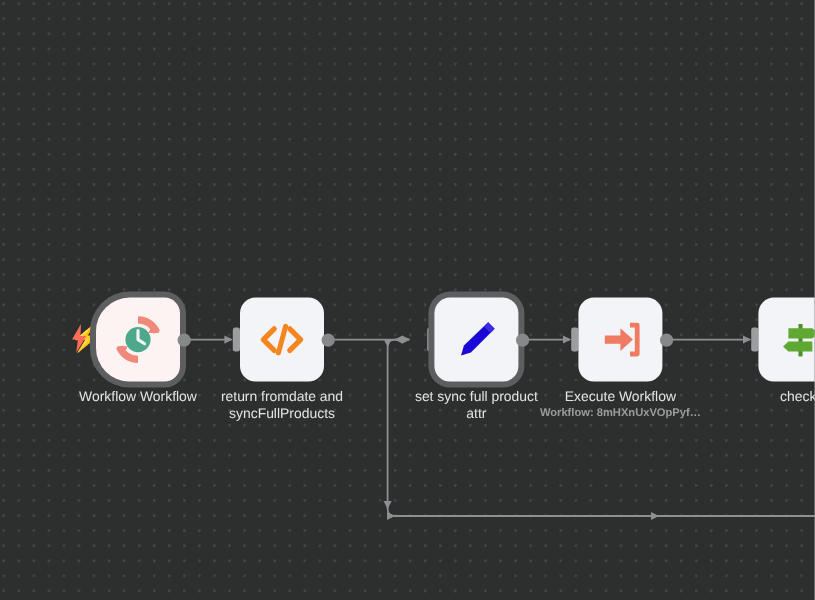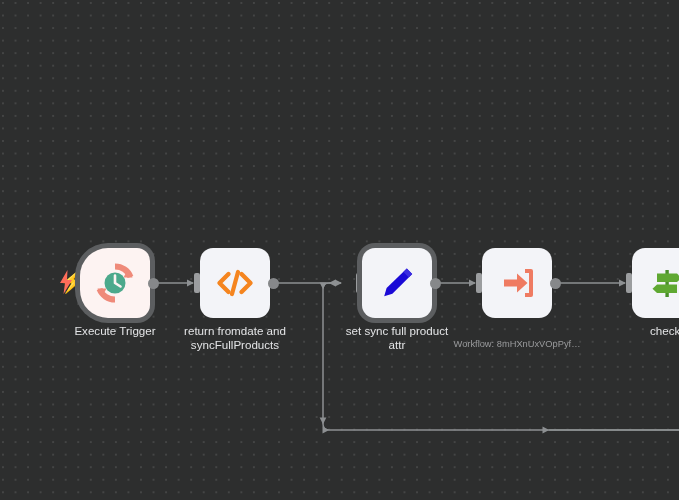--- a/index.html
+++ b/index.html
@@ -59,20 +59,21 @@
     top: 91px;
     left: 50%;
     transform: translateX(-50%);
     width: 175px;
     text-align: center;
     color: #9a9b9d;
     font-size: 9.3px;
     line-height: 11px;
     white-space: nowrap;
     overflow: hidden;
+    font-weight: bold;
   }
 
   
   .outdot {
     position: absolute;
     width: 11px; height: 11px;
     border-radius: 50%;
     background: #86888a;
     top: 29.5px; left: 68px;
   }
@@ -130,21 +131,21 @@
       <svg class="icon" width="42" height="42" viewBox="0 0 42 42">
         <path d="M21 4.5 A16.5 16.5 0 0 1 36.5 15" stroke="#ef8a7a" stroke-width="6" fill="none" stroke-linecap="butt"></path>
         <path d="M21 37.5 A16.5 16.5 0 0 1 5.5 27" stroke="#ef8a7a" stroke-width="6" fill="none" stroke-linecap="butt"></path>
         <path d="M34 7 L38.5 15.5 L29.5 15.5 Z" fill="#ef8a7a"></path>
         <path d="M8 35 L3.5 26.5 L12.5 26.5 Z" fill="#ef8a7a"></path>
         <circle cx="21" cy="21" r="10.5" fill="#4ca98c"></circle>
         <path d="M21 13.5 L21 21 L26.5 24.5" stroke="#fdf3f2" stroke-width="2.6" fill="none" stroke-linecap="round" stroke-linejoin="round"></path>
       </svg>
     </div>
     <div class="outdot"></div>
-    <div class="label">Execute Trigger</div>
+    <div class="label">Workflow Workflow</div>
   </div>
 
   <div class="node n2" style="left:200px; top:248px;">
     <div class="inport"></div>
     <div class="box">
       <svg class="icon" width="40" height="40" viewBox="0 0 40 40">
         <path d="M13.5 11 L4.5 20 L13.5 29" stroke="#f5851f" stroke-width="4.4" fill="none" stroke-linecap="round" stroke-linejoin="round"></path>
         <path d="M26.5 11 L35.5 20 L26.5 29" stroke="#f5851f" stroke-width="4.4" fill="none" stroke-linecap="round" stroke-linejoin="round"></path>
         <path d="M23 9 L17 31" stroke="#f5851f" stroke-width="4.2" fill="none" stroke-linecap="round"></path>
       </svg>
@@ -169,20 +170,21 @@
 
   <div class="node n4" style="left:482px; top:248px;">
     <div class="inport"></div>
     <div class="box">
       <svg class="icon" width="40" height="40" viewBox="0 0 40 40">
         <path d="M7 16.5 L20 16.5 L20 10.5 L30.5 20 L20 29.5 L20 23.5 L7 23.5 Z" fill="#ef7b62"></path>
         <path d="M28 8 L34 8 L34 32 L28 32" stroke="#ef7b62" stroke-width="4" fill="none" stroke-linejoin="round" stroke-linecap="butt"></path>
       </svg>
     </div>
     <div class="outdot"></div>
+    <div class="label">Execute Workflow</div>
     <div class="sublabel">Workflow: 8mHXnUxVOpPyf…</div>
   </div>
 
   <div class="node n5" style="left:632px; top:248px;">
     <div class="inport"></div>
     <div class="box">
       <svg class="icon" width="40" height="40" viewBox="0 0 40 40">
         <rect x="18.4" y="7" width="3.4" height="27" fill="#4a8f2a"></rect>
         <path d="M10 10.5 L30 10.5 L34.5 14.8 L30 19 L10 19 Z" fill="#5fa832"></path>
         <path d="M30 21.5 L10 21.5 L5.5 25.8 L10 30 L30 30 Z" fill="#5fa832"></path>

